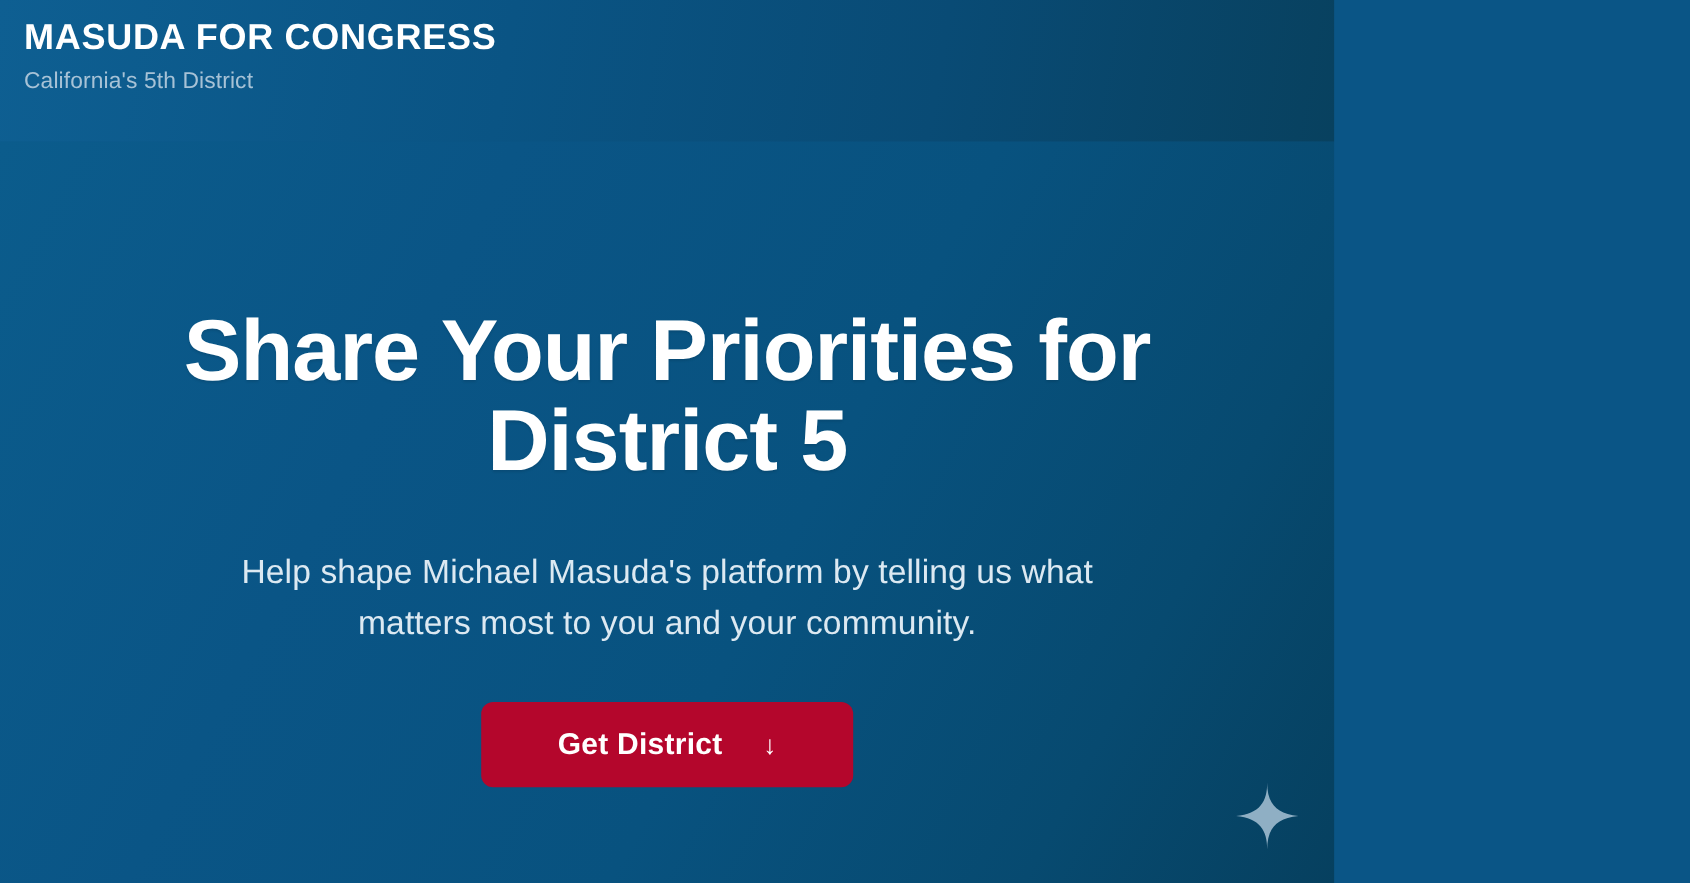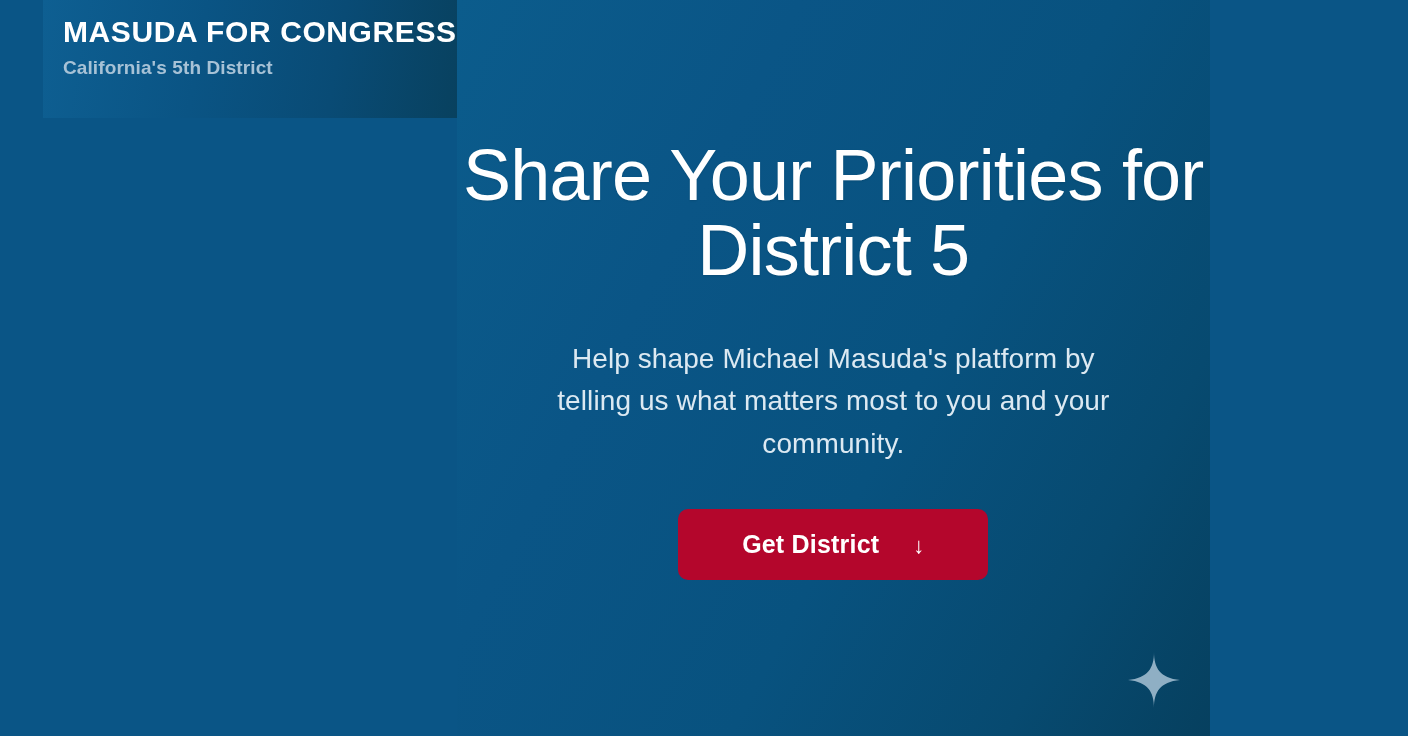--- a/index.html
+++ b/index.html
@@ -12,26 +12,25 @@
   }
 
   body {
     font-family: "Liberation Sans", sans-serif;
     background: #0a5586;
     -webkit-font-smoothing: antialiased;
   }
 
   .page {
     position: relative;
-    width: 1210px;
+    width: 1112px;
     height: 736px;
     overflow: hidden;
     display: flex;
-    flex-direction: row;
-    padding-left: 43px;
+    flex-direction: column;
   }
 
   
   .site-header {
     position: relative;
     z-index: 3;
     height: 118px;
     flex: 0 0 118px;
     background: linear-gradient(100deg, #0e5f92 0%, #0a5484 38%, #094b75 70%, #08415f 100%);
     padding: 14px 0 0 20px;
@@ -42,21 +41,21 @@
     font-weight: 700;
     letter-spacing: 0.6px;
     color: #ffffff;
     line-height: 1.18;
     white-space: nowrap;
   }
 
   .brand-subtitle {
     margin-top: 7px;
     font-size: 19px;
-    font-weight: 700;
+    font-weight: 400;
     color: #a7c2d6;
     letter-spacing: 0.1px;
     line-height: 1.3;
     white-space: nowrap;
   }
 
   
   .hero {
     position: relative;
     flex: 1 1 auto;
@@ -70,21 +69,21 @@
 
   .hero-inner {
     width: 100%;
     max-width: 1000px;
     text-align: center;
     padding-top: 138px;
   }
 
   .hero-title {
     font-size: 72px;
-    font-weight: 400;
+    font-weight: 700;
     color: #ffffff;
     line-height: 1.04;
     letter-spacing: -0.8px;
     text-shadow: 0 1px 2px rgba(0,0,0,0.10);
   }
 
   .hero-subtitle {
     margin-top: 50px;
     font-size: 28px;
     font-weight: 400;

